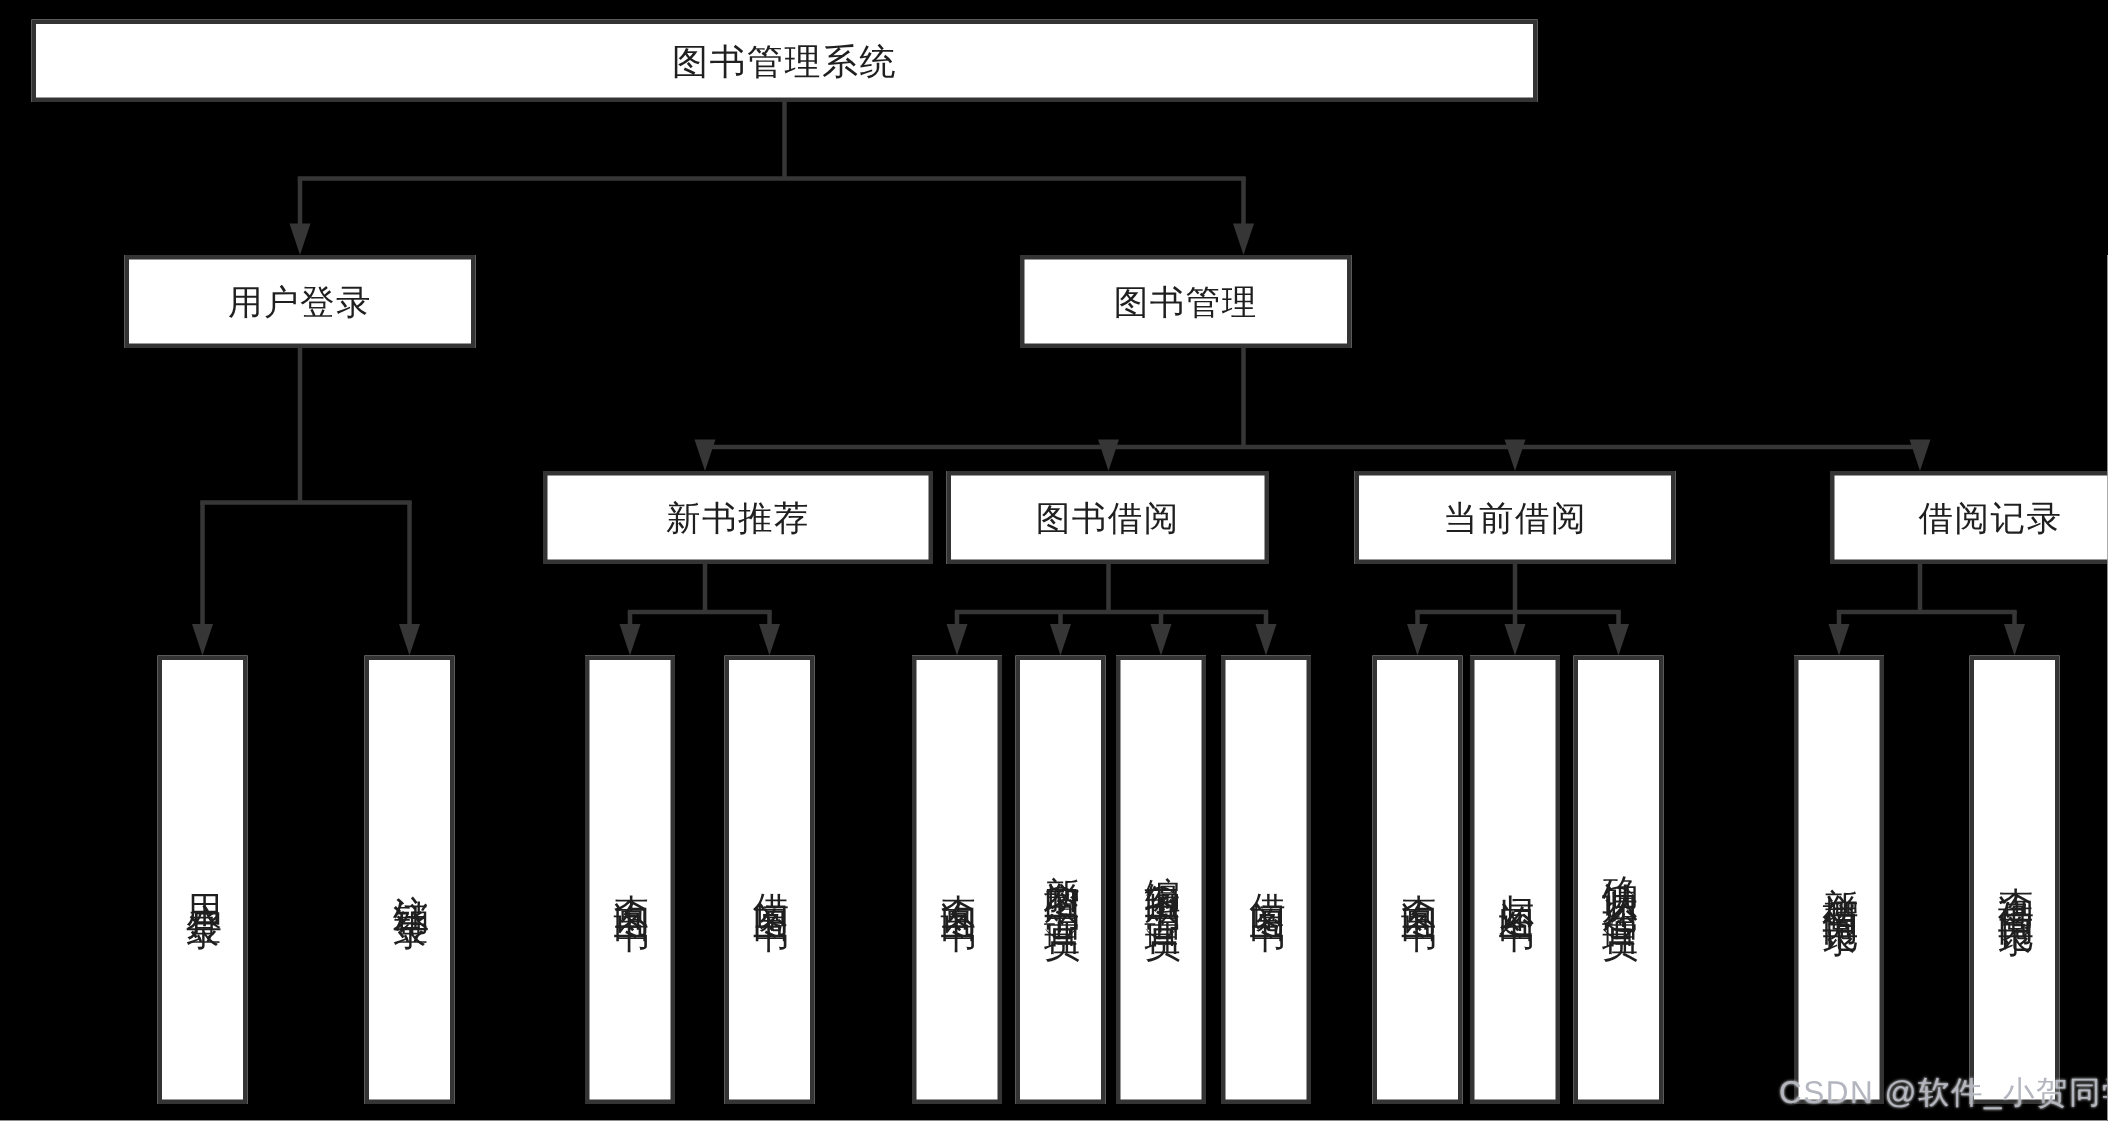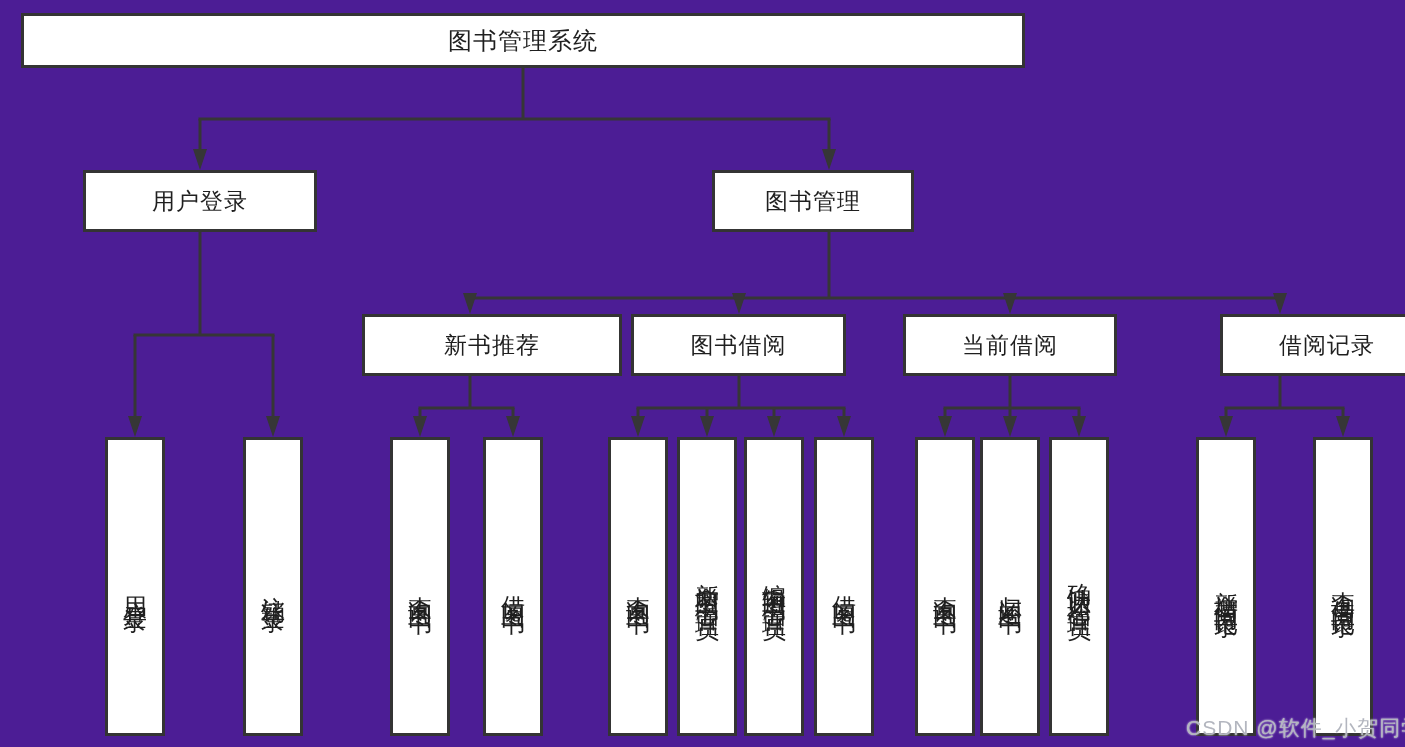--- a/index.html
+++ b/index.html
@@ -1,20 +1,20 @@
 <!DOCTYPE html>
 <html><head>
 <meta charset="utf-8">
 <style>
   html, body { margin: 0; padding: 0; background: #ffffff; }
   #canvas {
     position: relative;
     width: 1405px;
     height: 747px;
-    background: #4c1d95;
+    background: #000000;
     font-family: "Liberation Sans", sans-serif;
     color: #1f1f1f;
     overflow: hidden;
   }
   #connectors {
     position: absolute;
     left: 0; top: 0;
     width: 1405px; height: 747px;
     pointer-events: none;
   }
@@ -115,21 +115,21 @@
       <line x1="1224.5" y1="408" x2="1344.5" y2="408" stroke="#363636" stroke-width="3"></line>
       <line x1="1226" y1="408" x2="1226" y2="423" stroke="#363636" stroke-width="3"></line>
       <polygon points="1219,416 1233,416 1226,437" fill="#363636"></polygon>
       <line x1="1343" y1="408" x2="1343" y2="423" stroke="#363636" stroke-width="3"></line>
       <polygon points="1336,416 1350,416 1343,437" fill="#363636"></polygon>
     </svg>
 
   <div class="node root" style="left:21px; top:13px; width:1004px; height:55px;">图书管理系统</div>
 
   <div class="node" style="left:83px; top:170px; width:234px; height:62px;">用户登录</div>
-  <div class="node" style="left:712px; top:170px; width:202px; height:62px;">图书管理</div>
+  <div class="node" style="left:680px; top:170px; width:221px; height:62px;">图书管理</div>
 
   <div class="node" style="left:362px; top:314px; width:260px; height:62px;">新书推荐</div>
   <div class="node" style="left:631px; top:314px; width:215px; height:62px;text-align:center;">图书借阅</div>
   <div class="node" style="left:903px; top:314px; width:214px; height:62px;">当前借阅</div>
   <div class="node" style="left:1220px; top:314px; width:214px; height:62px;">借阅记录</div>
 
   <div class="vnode" style="left:105px; top:437px; width:60px; height:299px;">用户登录</div>
   <div class="vnode" style="left:243px; top:437px; width:60px; height:299px;">注销登录</div>
 
   <div class="vnode" style="left:390px; top:437px; width:60px; height:299px;">查询图书</div>

